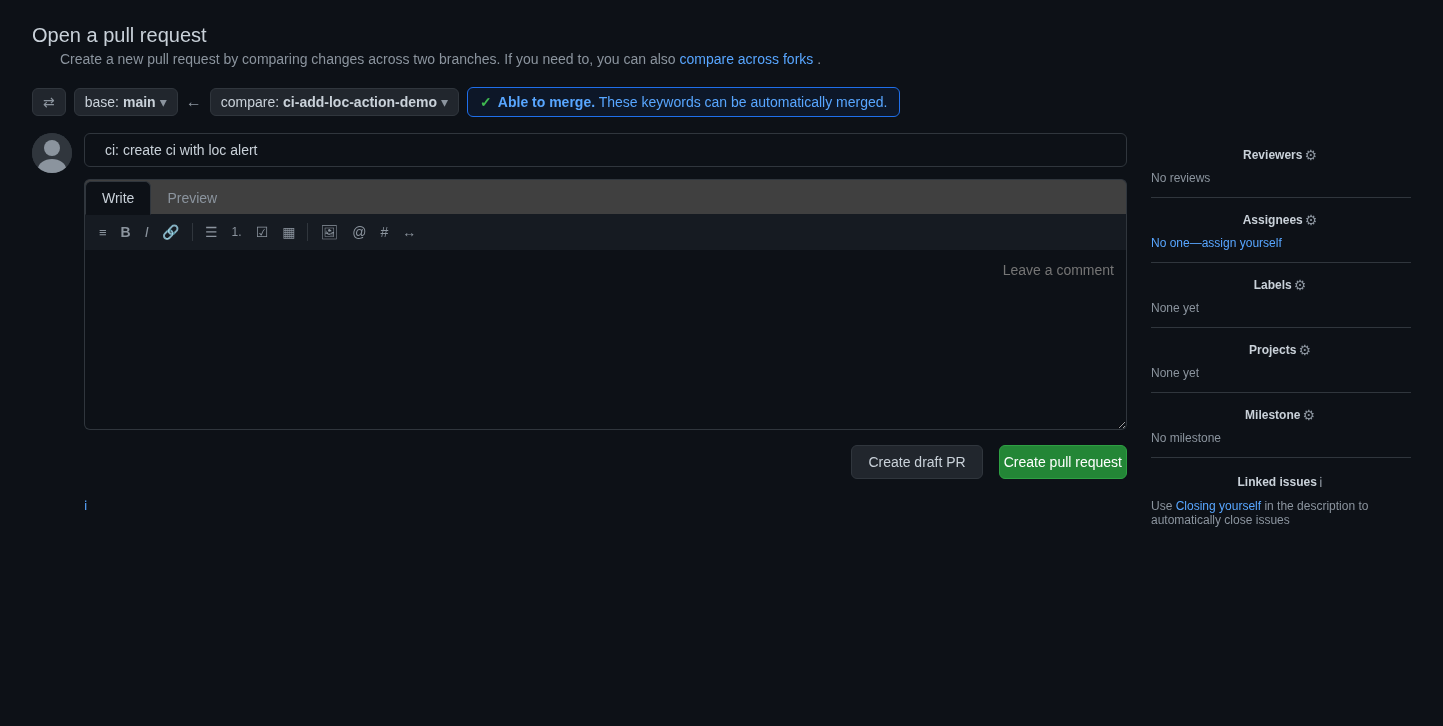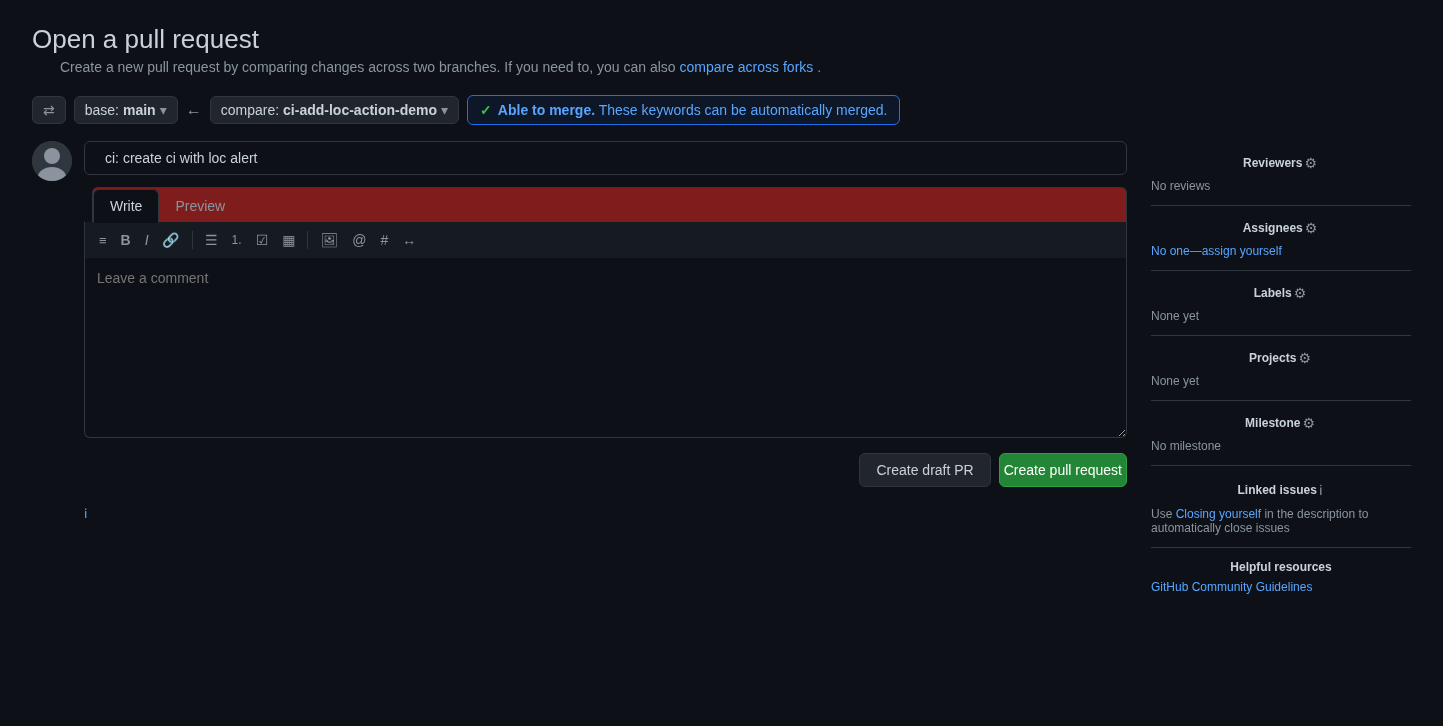--- a/index.html
+++ b/index.html
@@ -11,21 +11,21 @@
       min-height: 726px;
     }
 
     .page-container {
       max-width: 1443px;
       margin: 0 auto;
       padding: 24px 32px;
     }
 
     .page-title {
-      font-size: 26px;
+      font-size: 20px;
       font-weight: 400;
       color: #c9d1d9;
       margin-bottom: 4px;
     }
 
     .page-subtitle {
       color: #8b949e;
       font-size: 14px;
       margin-bottom: 20px;
       margin-left: 28px;
@@ -110,25 +110,24 @@
       padding: 8px 20px;
       margin-bottom: 12px;
       outline: none;
     }
 
     
     .tab-bar {
       display: flex;
       border-bottom: 1px solid #30363d;
       margin-bottom: 0;
-      background: #7f1d1d;
+      background: #404040;
       border-radius: 6px 6px 0 0;
       border: 1px solid #30363d;
       border-bottom: none;
-      margin-left: 8px;
     }
 
     .tab {
       padding: 8px 16px;
       cursor: pointer;
       font-size: 14px;
       color: #8b949e;
       border: none;
       background: transparent;
       position: relative;
@@ -179,26 +178,27 @@
       background: #0d1117;
       border: 1px solid #30363d;
       border-top: none;
       border-radius: 0 0 6px 6px;
       color: #f97316;
       font-size: 14px;
       padding: 12px;
       resize: vertical;
       outline: none;
       font-family: inherit;
+      text-align: right;
     }
 
     .action-row {
       display: flex;
       justify-content: flex-end;
-      gap: 8px;
+      gap: 16px;
       margin-top: 12px;
       align-items: flex-end;
     }
 
     .btn-draft {
       background: #21262d;
       border: 1px solid #30363d;
       border-radius: 6px;
       color: #c9d1d9;
       padding: 8px 16px;
@@ -490,24 +490,16 @@
           <span class="sidebar-section-title">Linked issues</span>
           <button class="sidebar-info-btn">
             <span>ℹ</span>
           </button>
         </div>
         <div class="sidebar-section-value">
           Use <a href="#">Closing yourself</a> in the description to automatically close issues
         </div>
       </div>
 
-      <div class="sidebar-section">
-        <div class="sidebar-section-header">
-          <span class="sidebar-section-title">Helpful resources</span>
-        </div>
-        <div class="sidebar-section-value">
-          <a href="#">GitHub Community Guidelines</a>
-        </div>
-      </div>
 
     </div>
   </div>
 </div>
 
 </body></html>

